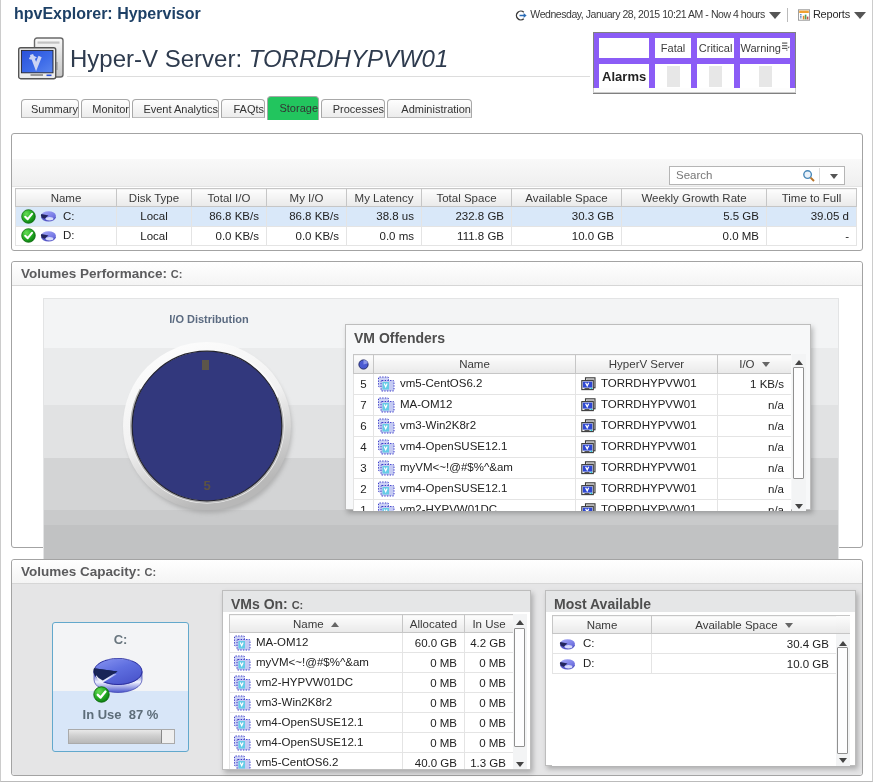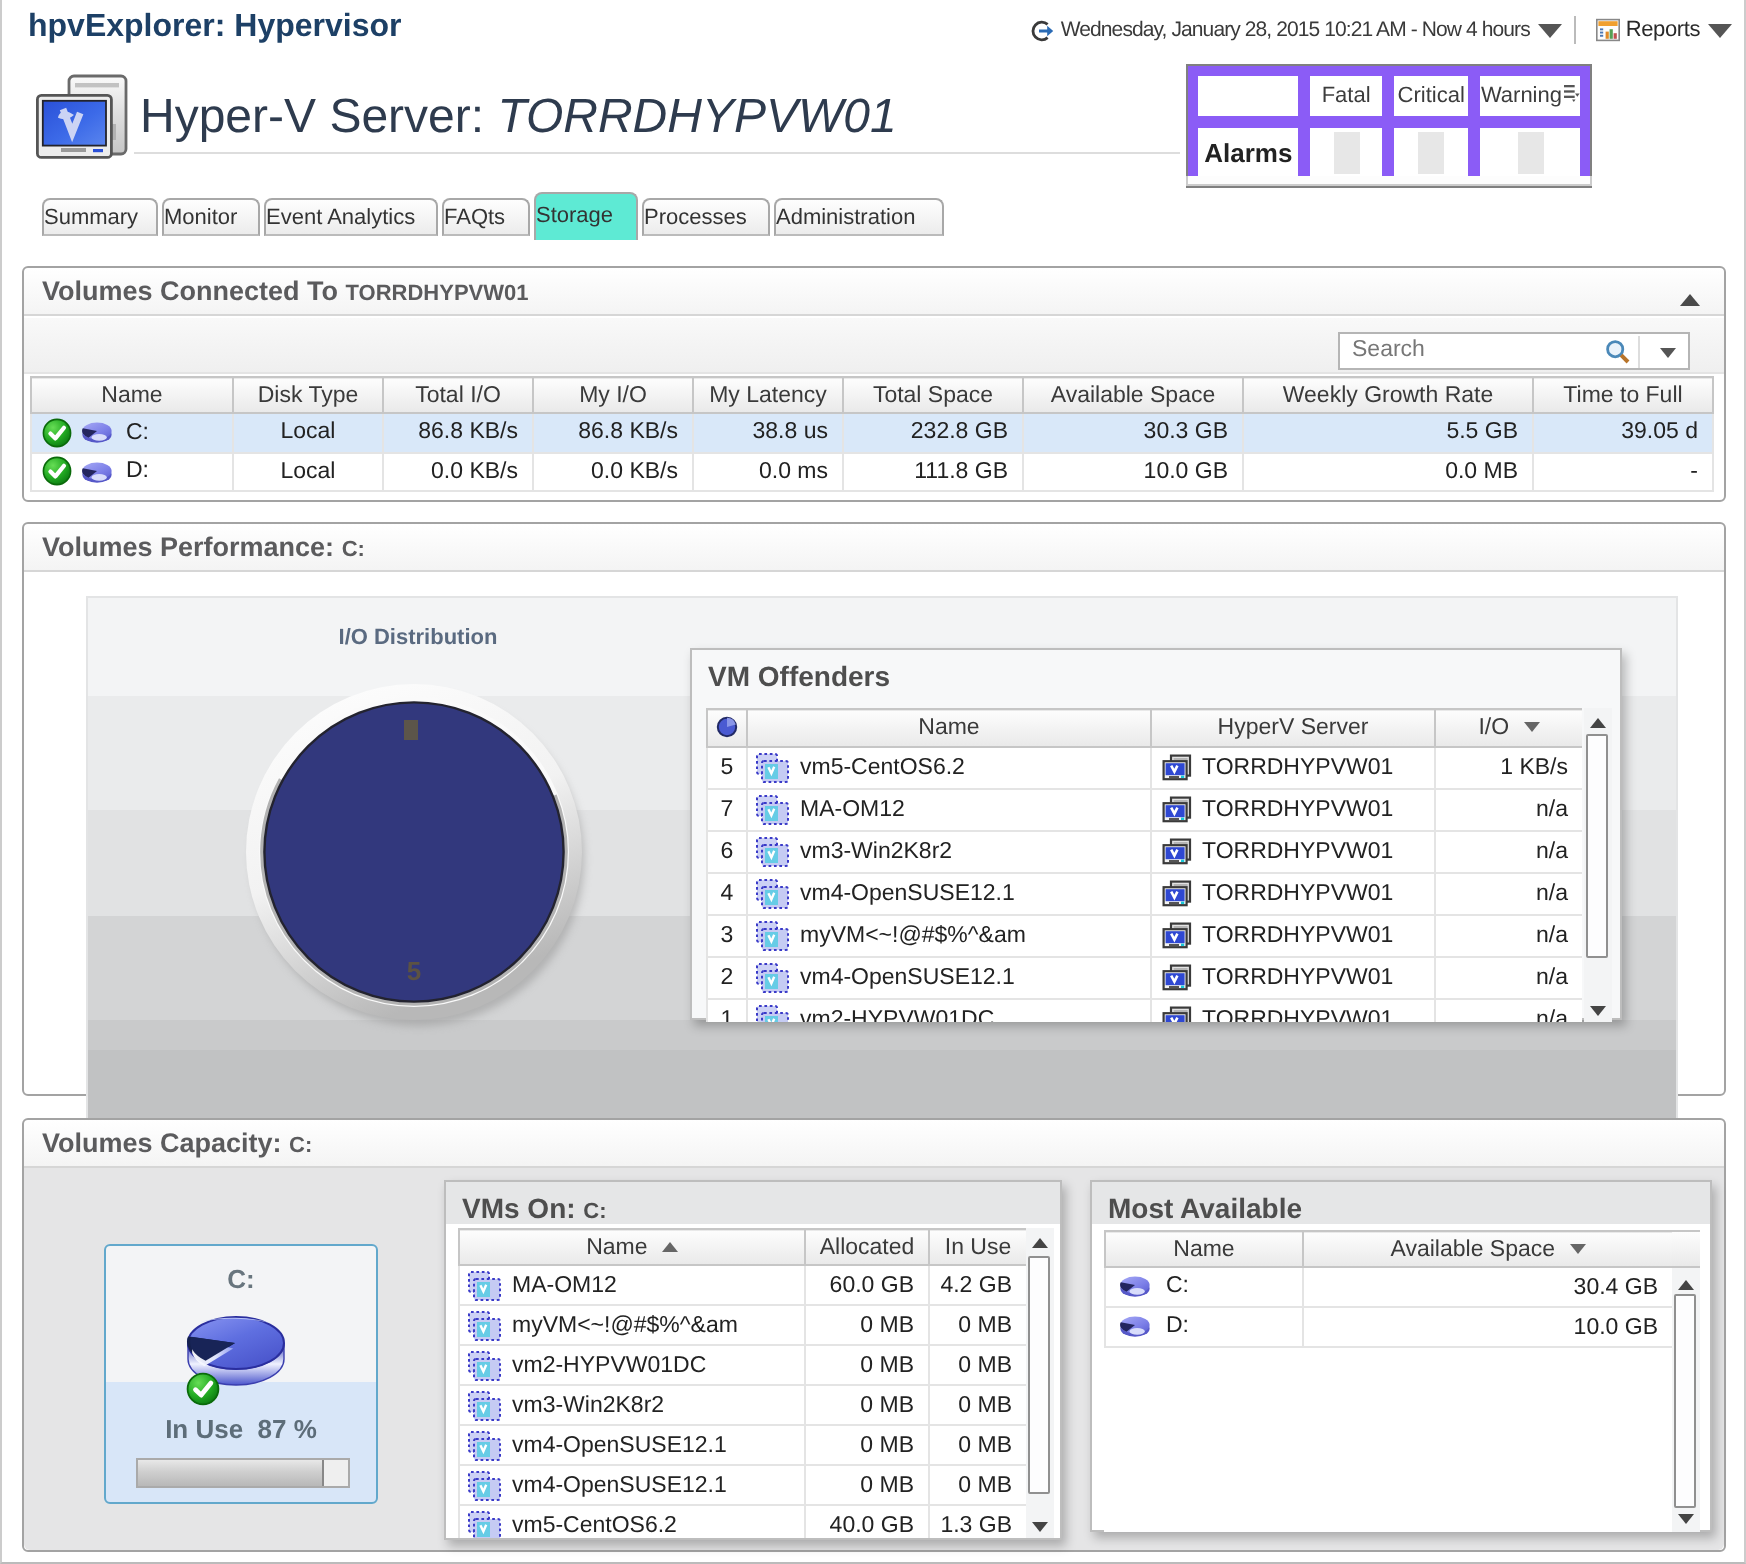--- a/index.html
+++ b/index.html
@@ -20,23 +20,23 @@
 
 
 #alarms { left:592px; top:32px; width:203px; background:#fff; border-collapse:collapse; font-size:11px; outline:1px solid #808080; outline-offset:-1px; }
 #alarms td { border:6px solid #8b5cf6; text-align:center; color:#3c3c3c; white-space:nowrap; }
 #alarms tr.h td { height:26px; background:#fff; }
 #alarms tr.b td { height:30px; }
 .zbox { display:inline-block; width:13px; height:21px; background:#e7e7e7; vertical-align:middle; }
 #alarmfoot { left:592px; top:88px; width:203px; height:5px; background:#fdfdfd; border:1px solid #ccc; border-top:none; }
 
 
-.tab { position:absolute; top:99px; height:19px; line-height:18px; text-align:left; font-size:11px; color:#333;
+.tab { position:absolute; top:99px; height:19px; line-height:18px; text-align:right; font-size:11px; color:#333;
   background:linear-gradient(#fefefe,#ececec); border:1px solid #a8a8a8; border-bottom:1px solid #bbb; border-radius:4px 4px 0 0; }
-.tab.active { top:96px; height:24px; line-height:23px; background:#5eead4; border-bottom:none; z-index:5; }
+.tab.active { top:96px; height:24px; line-height:23px; background:#22c55e; border-bottom:none; z-index:5; }
 
 
 .section { position:absolute; left:10px; width:852px; background:#fff; border:1px solid #a3a3a3; border-radius:3px; }
 .sechead { position:relative; height:24px; background:linear-gradient(#ffffff,#f4f4f4); border-bottom:1px solid #d6d6d6; border-radius:3px 3px 0 0; }
 .sechead .t1 { position:absolute; left:9px; top:4px; font-size:13.5px; font-weight:bold; color:#5b5b5d; }
 .sechead .t2 { font-size:11px; }
 .collbtn { position:absolute; right:12px; top:13px; width:0; height:0; border-left:5.5px solid transparent; border-right:5.5px solid transparent; border-bottom:6px solid #4a4a4a; }
 
 
 table.grid { border-collapse:collapse; background:#fff; font-size:11.5px; table-layout:fixed; }
@@ -185,24 +185,20 @@
 
 <div class="tab" style="left:20px;width:58px;">Summary</div>
 <div class="tab" style="left:80px;width:49px;">Monitor</div>
 <div class="tab" style="left:131px;width:87px;">Event Analytics</div>
 <div class="tab" style="left:220px;width:44px;">FAQts</div>
 <div class="tab active" style="left:266px;width:52px;">Storage</div>
 <div class="tab" style="left:320px;width:64px;">Processes</div>
 <div class="tab" style="left:386px;width:85px;">Administration</div>
 
 <div class="section" id="sec1" style="top:133px;height:118px;">
-  <div class="sechead">
-        <span class="t1">Volumes Connected To <span class="t2">TORRDHYPVW01</span></span>
-        <span class="collbtn"></span>
-      </div>
   <div class="abs" style="left:0;top:25px;width:850px;height:28px;background:linear-gradient(#f9f9f9,#efefef);border-bottom:1px solid #e4e4e4;"></div>
   <div class="abs" style="left:657px;top:32px;width:176px;height:19px;border:1px solid #b5b5b5;background:#fff;">
     <span style="position:absolute;left:6px;top:2px;font-size:11.5px;color:#777;">Search</span>
     <svg class="ic" style="position:absolute;right:28px;top:2px;" width="14" height="14" viewBox="0 0 14 14">
       <circle cx="5.6" cy="5.6" r="3.8" fill="#eaf2fa" stroke="#4a88b8" stroke-width="1.4"></circle>
       <line x1="8.6" y1="8.6" x2="12" y2="12" stroke="#b8742a" stroke-width="2"></line>
     </svg>
     <span style="position:absolute;right:24px;top:1px;width:1px;height:16px;background:#ddd;"></span>
     <span class="tridown" style="position:absolute;right:6px;top:7px;border-left-width:4px;border-right-width:4px;border-top-width:5px;"></span>
   </div>

